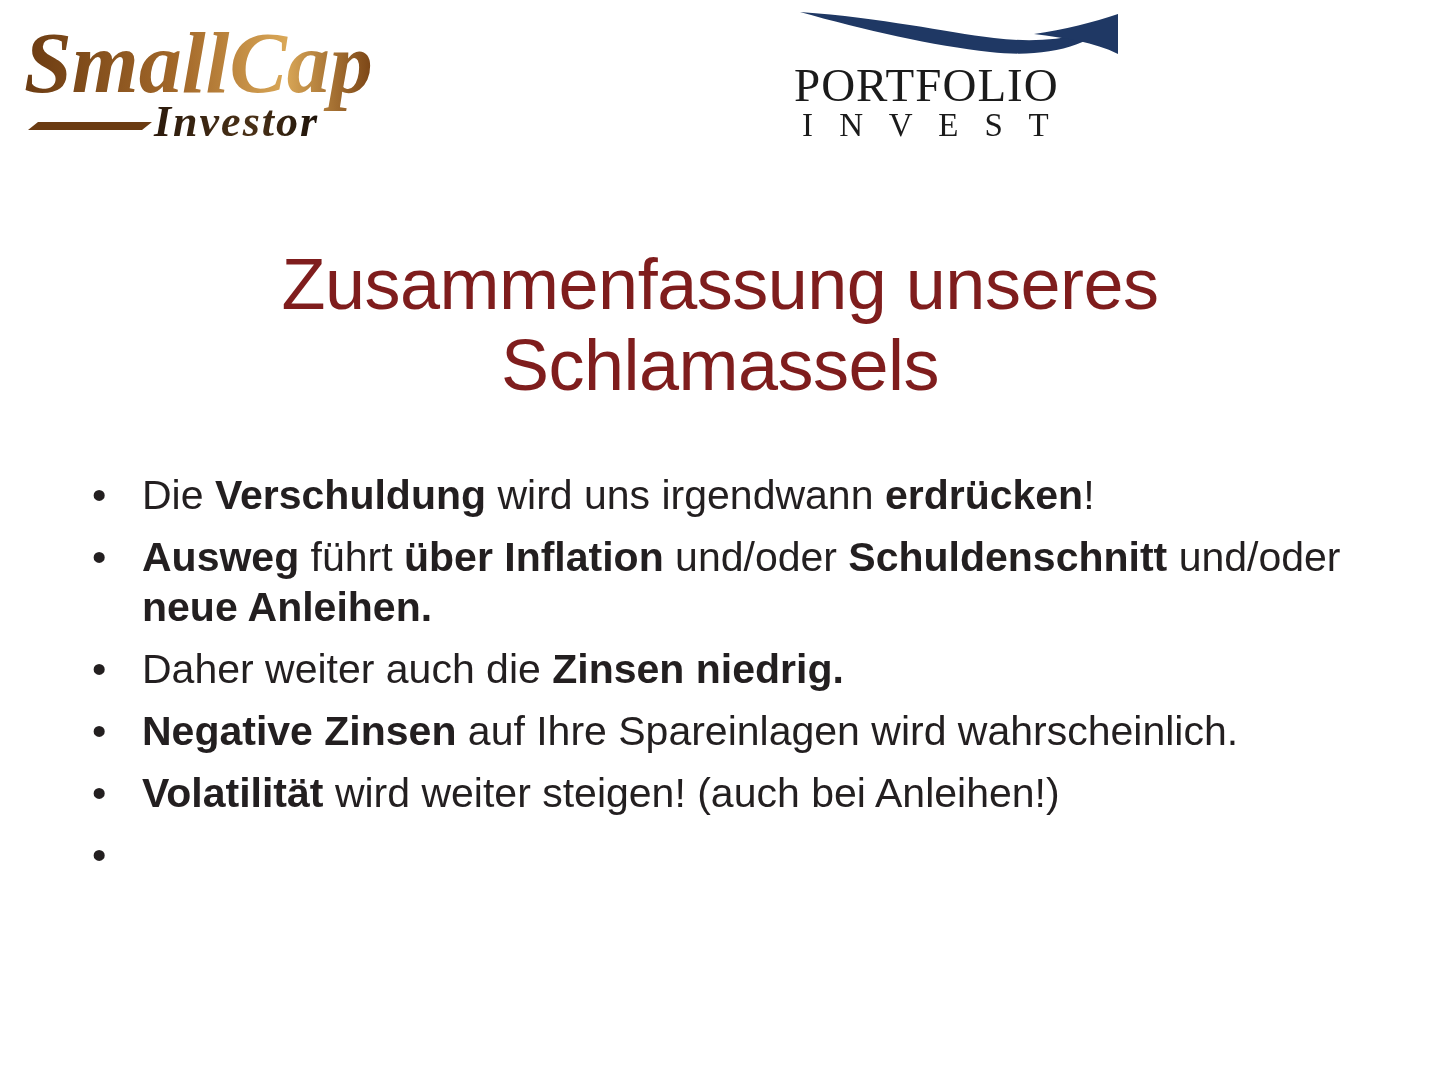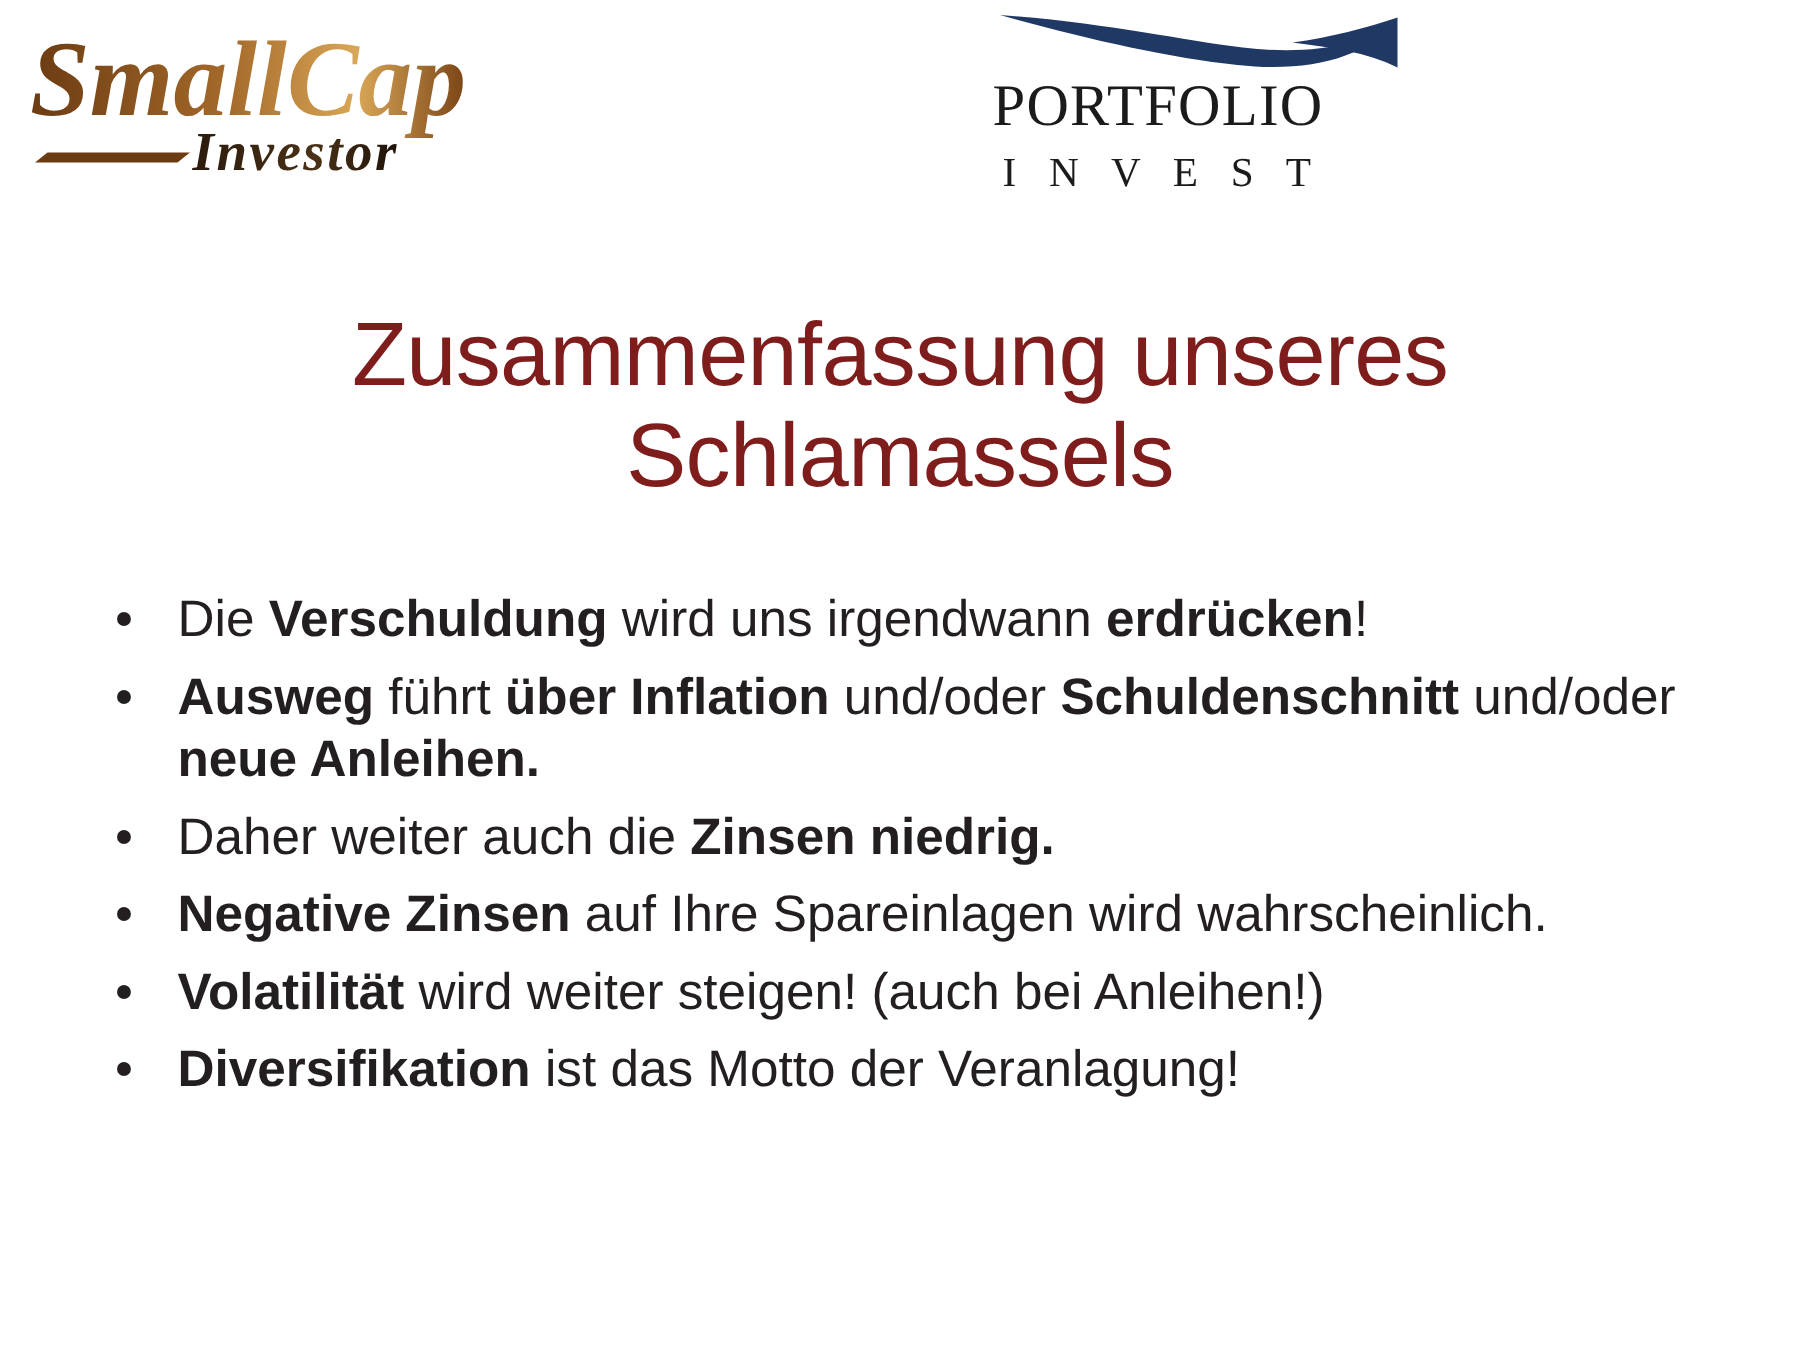--- a/index.html
+++ b/index.html
@@ -55,21 +55,21 @@
     color: #1b1b1b;
     line-height: 1.0;
     margin-top: 2px;
   }
   .logo-portfolio .pf-word2 {
     font-family: "Liberation Serif", serif;
     font-size: 33px;
     letter-spacing: 9px;
     color: #1b1b1b;
     line-height: 1.0;
-    margin-top: 14px;
+    margin-top: 0;
     padding-left: 8px;
   }
 
   
   .title {
     position: absolute;
     left: 120px;
     top: 196px;
     width: 1200px;
     text-align: center;
@@ -146,16 +146,16 @@
   </div>
 
   <h1 class="title">Zusammenfassung unseres Schlamassels</h1>
 
   <ul class="bullets" id="bullet-list">
       <li><span class="dot">•</span><span><span>Die </span><b>Verschuldung</b><span> wird uns irgendwann </span><b>erdrücken</b><span>!</span></span></li>
       <li><span class="dot">•</span><span><b>Ausweg</b><span> führt </span><b>über Inflation</b><span> und/oder </span><b>Schuldenschnitt</b><span> und/oder </span><b>neue Anleihen.</b></span></li>
       <li><span class="dot">•</span><span><span>Daher weiter auch die </span><b>Zinsen niedrig.</b></span></li>
       <li><span class="dot">•</span><span><b>Negative Zinsen</b><span> auf Ihre Spareinlagen wird wahrscheinlich.</span></span></li>
       <li><span class="dot">•</span><span><b>Volatilität</b><span> wird weiter steigen! (auch bei Anleihen!)</span></span></li>
-      <li><span class="dot">•</span><span><b>Diversifikation</b><span> ist das Motto der Veranlagung!</span></span></li>
+      <li><span class="dot">•</span></li>
     </ul>
 
 </div>
 
 </body></html>

